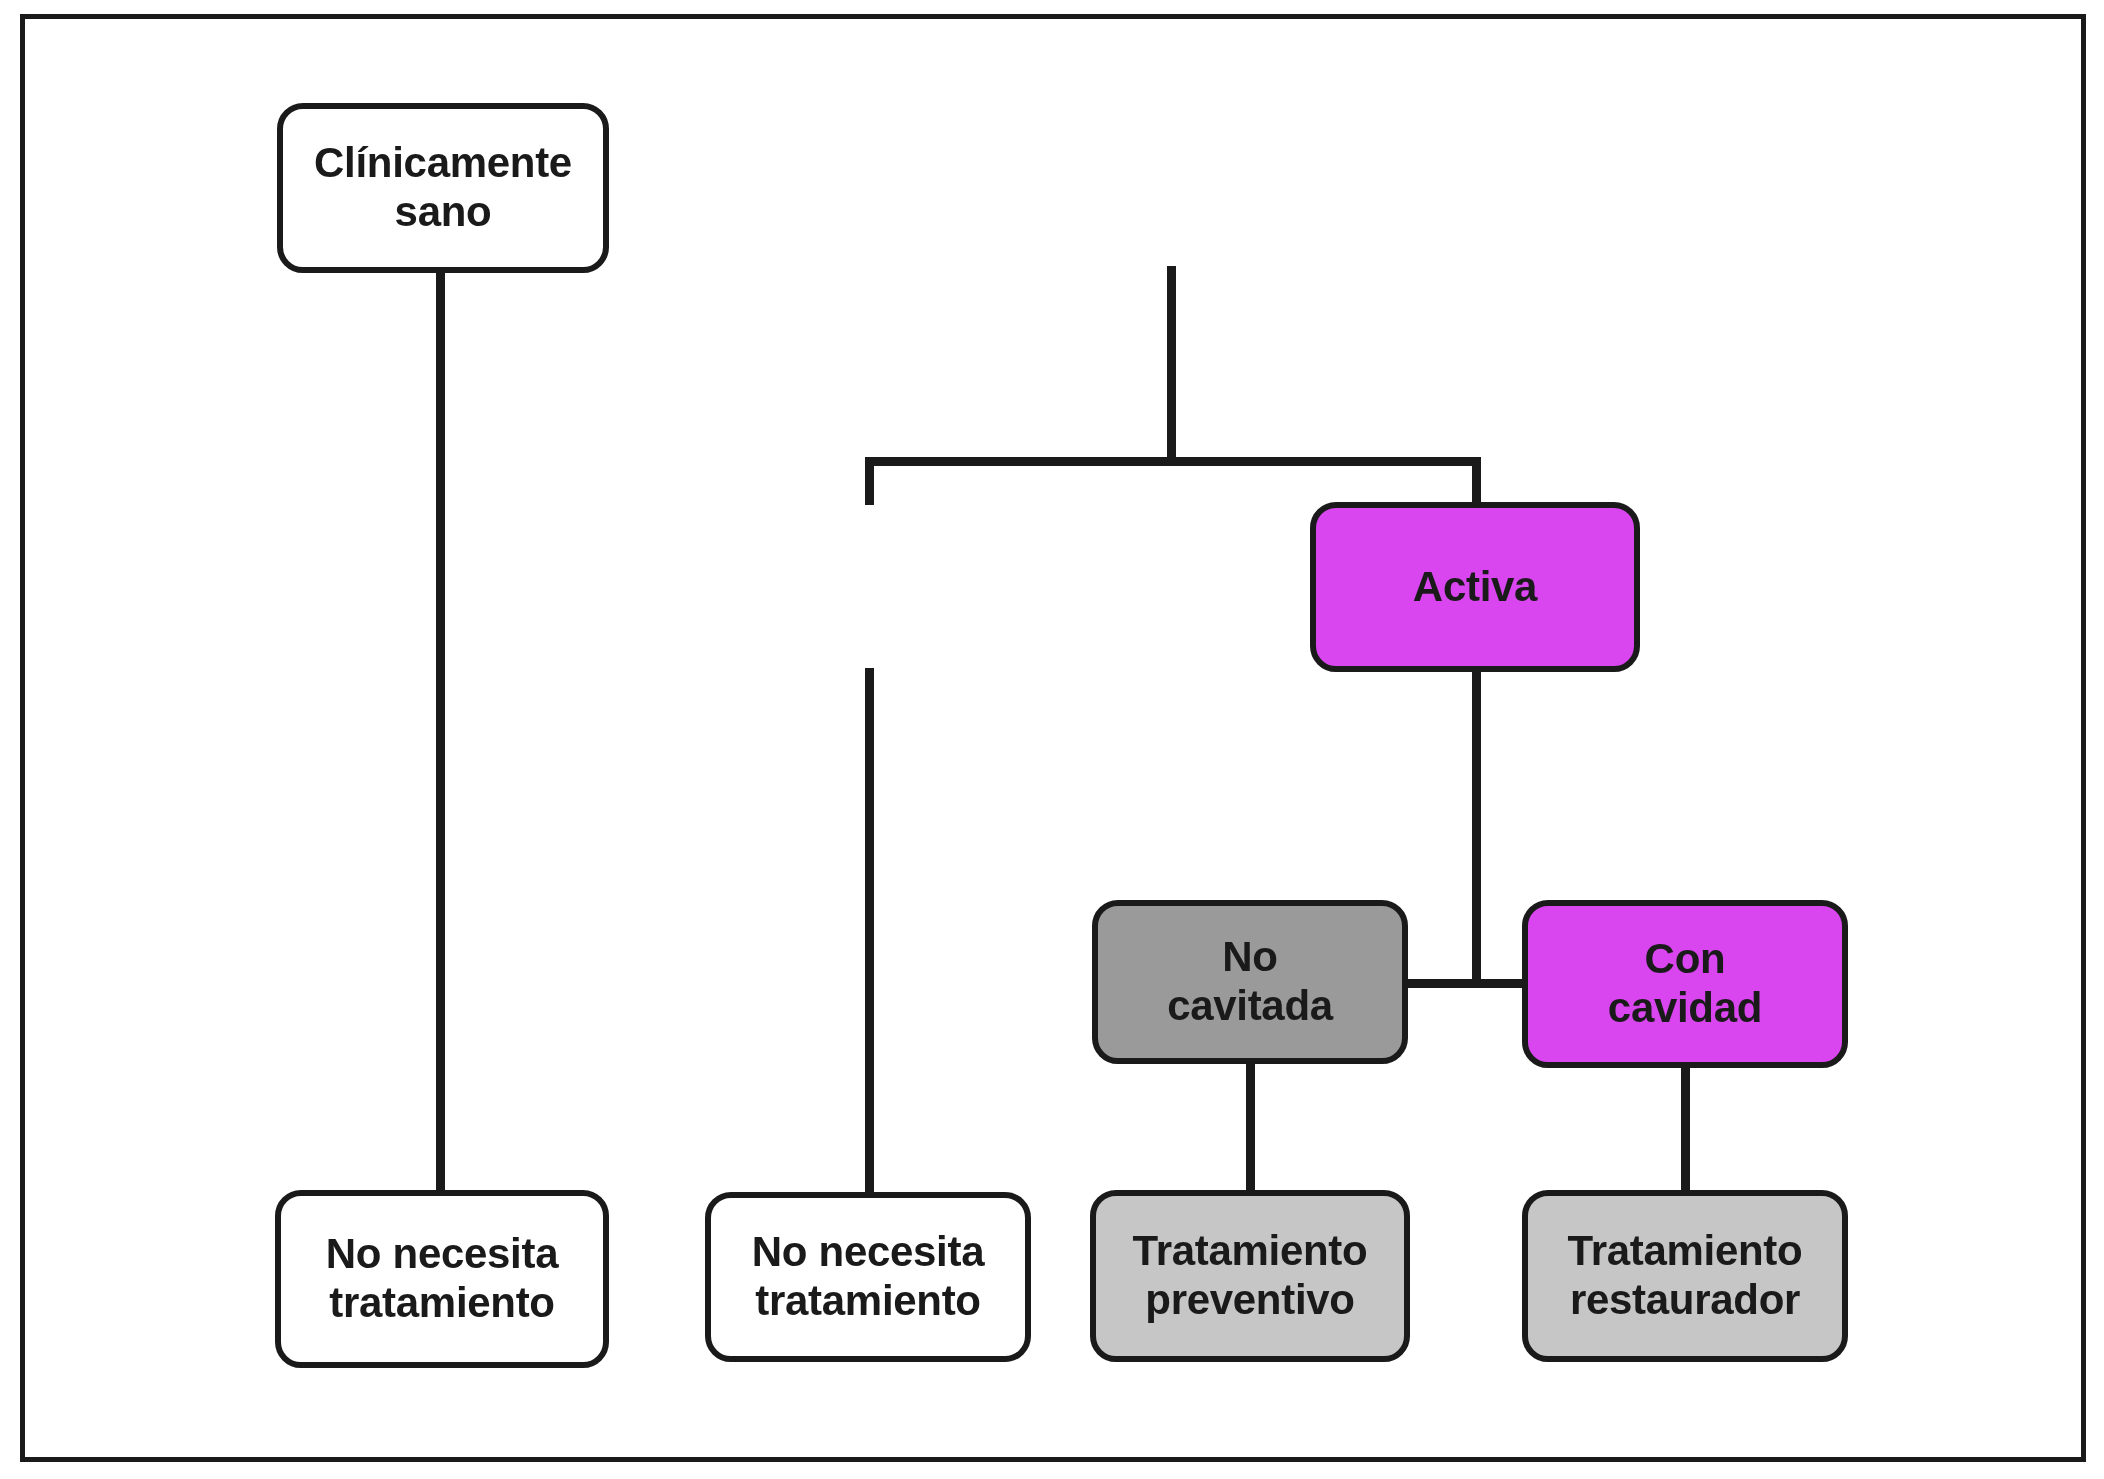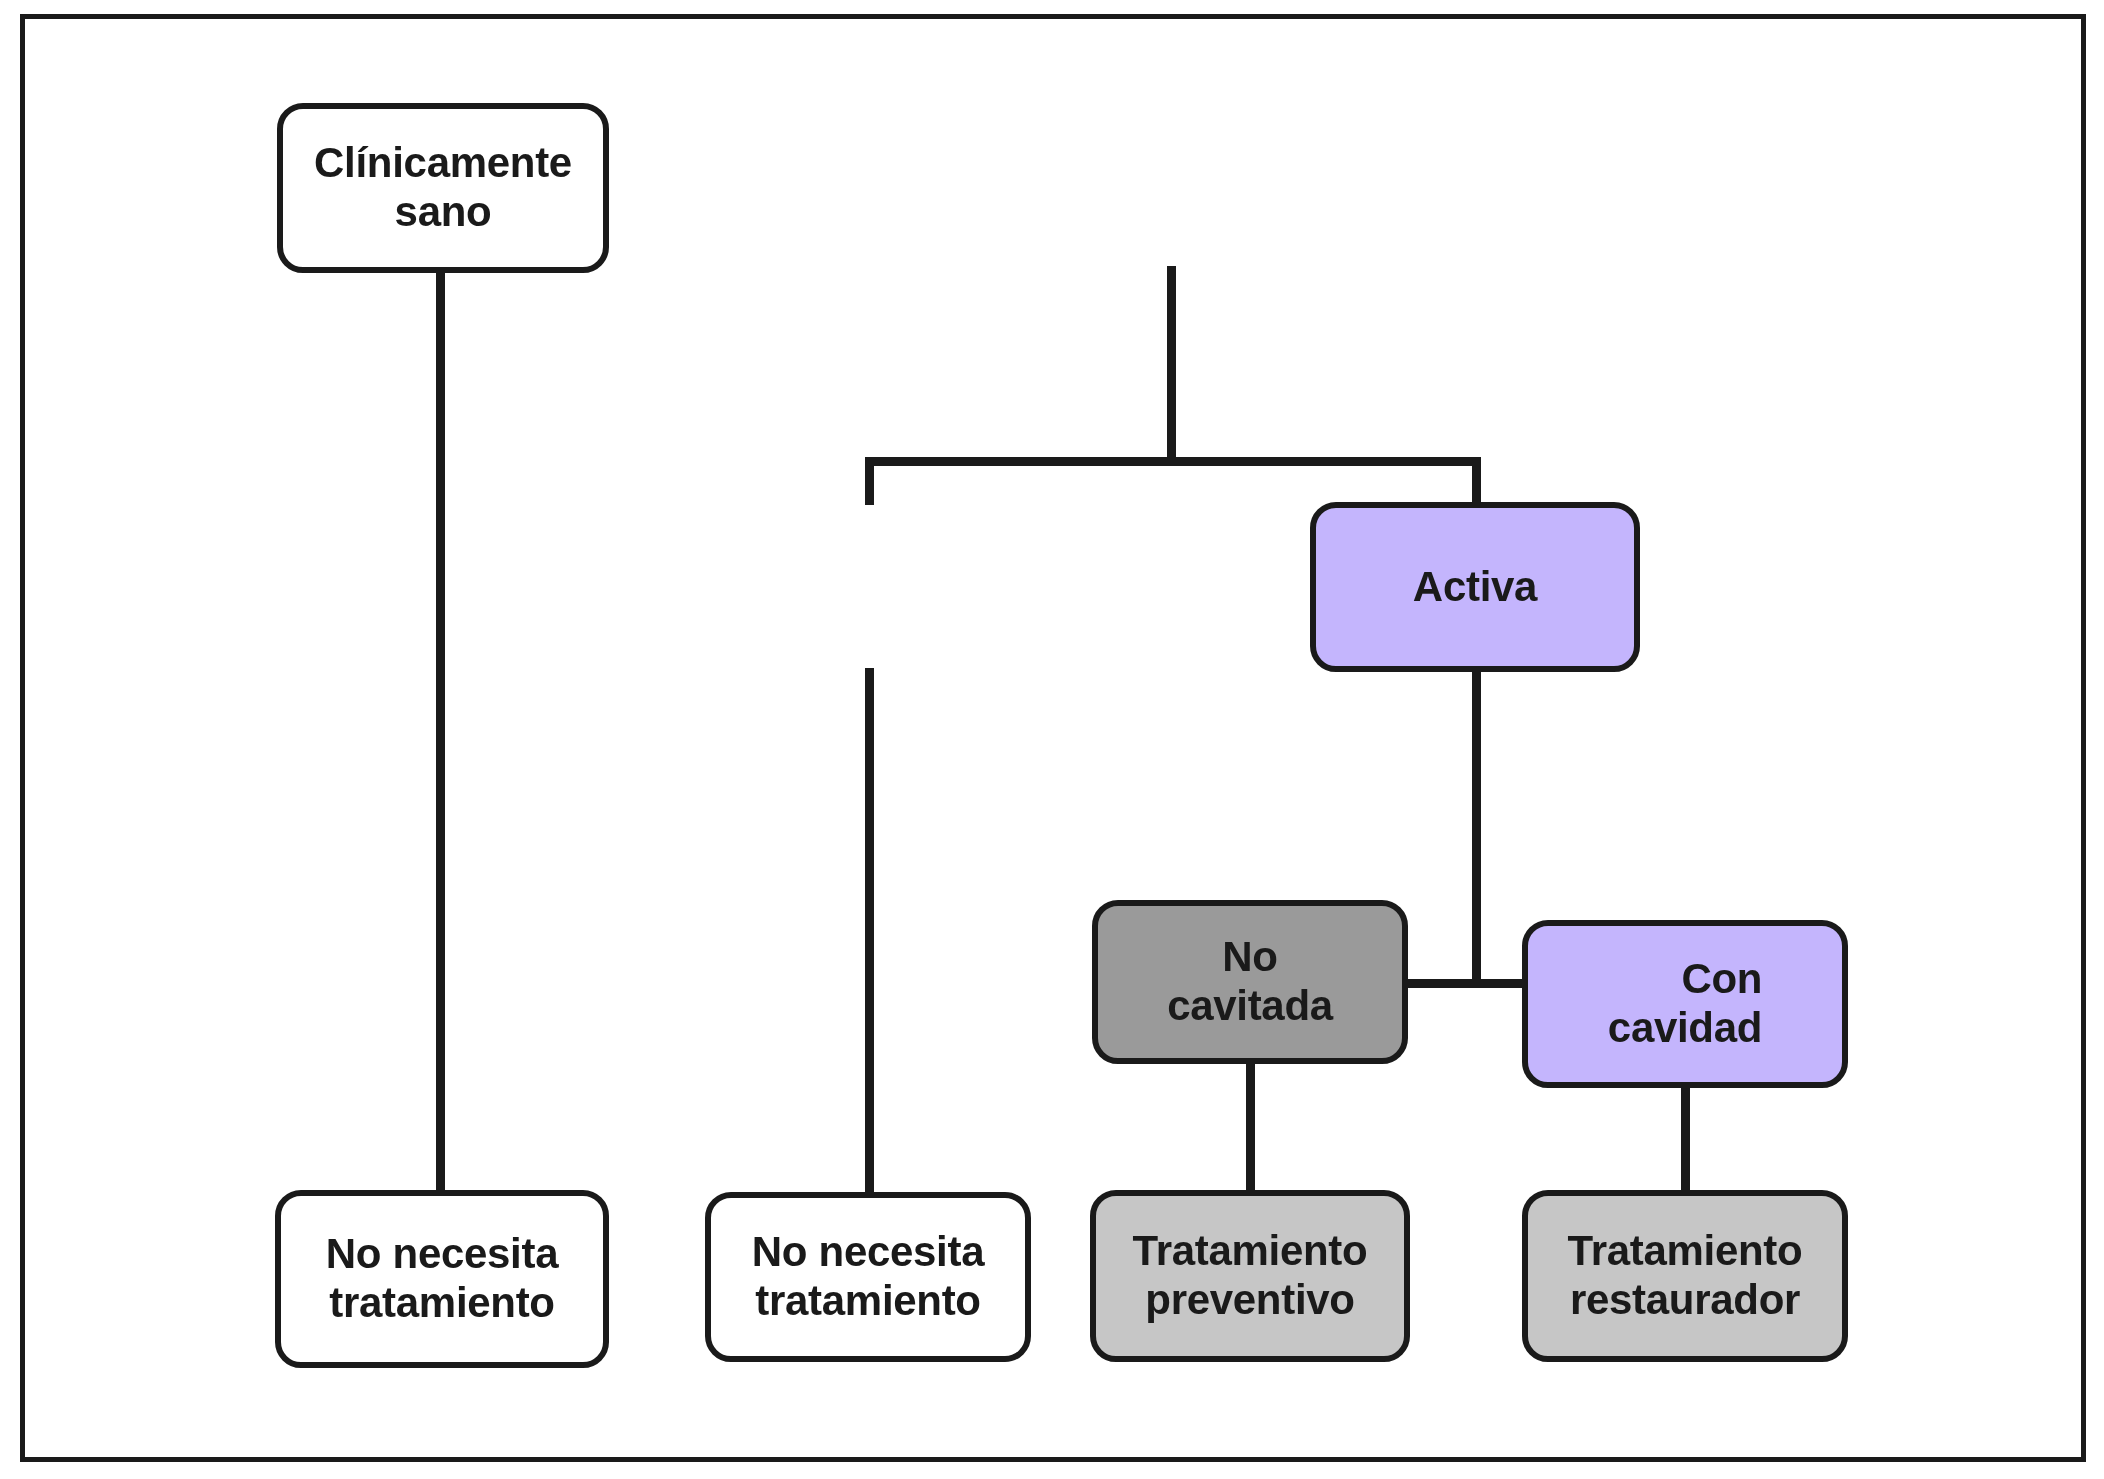--- a/index.html
+++ b/index.html
@@ -40,21 +40,21 @@
     text-align: center;
     color: #1a1a1a;
     font-weight: bold;
     line-height: 1.16;
     z-index: 3;
     white-space: pre-line;
     letter-spacing: -0.3px;
   }
   .node.white { background: #ffffff; }
   .node.mid   { background: #9a9a9a; }
-  .node.dark  { background: #c4b5fd; text-align: right; }
+  .node.dark  { background: #d946ef; }
   .node.light { background: #c6c6c6; }
 
   .conn {
     position: absolute;
     background: #1a1a1a;
     z-index: 1;
   }
 </style>
 </head>
 <body>
@@ -86,21 +86,21 @@
   <div class="node white" style="left:277px; top:103px; width:332px; height:170px; font-size:42px;">Clínicamente
 sano</div>
 
 
 
   <div class="node dark" style="left:1310px; top:502px; width:330px; height:170px; font-size:42px;">Activa</div>
 
   <div class="node mid" style="left:1092px; top:900px; width:316px; height:164px; font-size:42px;">No
 cavitada</div>
 
-  <div class="node dark" style="left:1522px; top:900px; width:326px; height:168px; font-size:42px;margin-top:20px;">Con
+  <div class="node dark" style="left:1522px; top:900px; width:326px; height:168px; font-size:42px;">Con
 cavidad</div>
 
   <div class="node white" style="left:275px; top:1190px; width:334px; height:178px; font-size:42px;">No necesita
 tratamiento</div>
 
   <div class="node white" style="left:705px; top:1192px; width:326px; height:170px; font-size:42px;">No necesita
 tratamiento</div>
 
   <div class="node light" style="left:1090px; top:1190px; width:320px; height:172px; font-size:42px;">Tratamiento
 preventivo</div>

